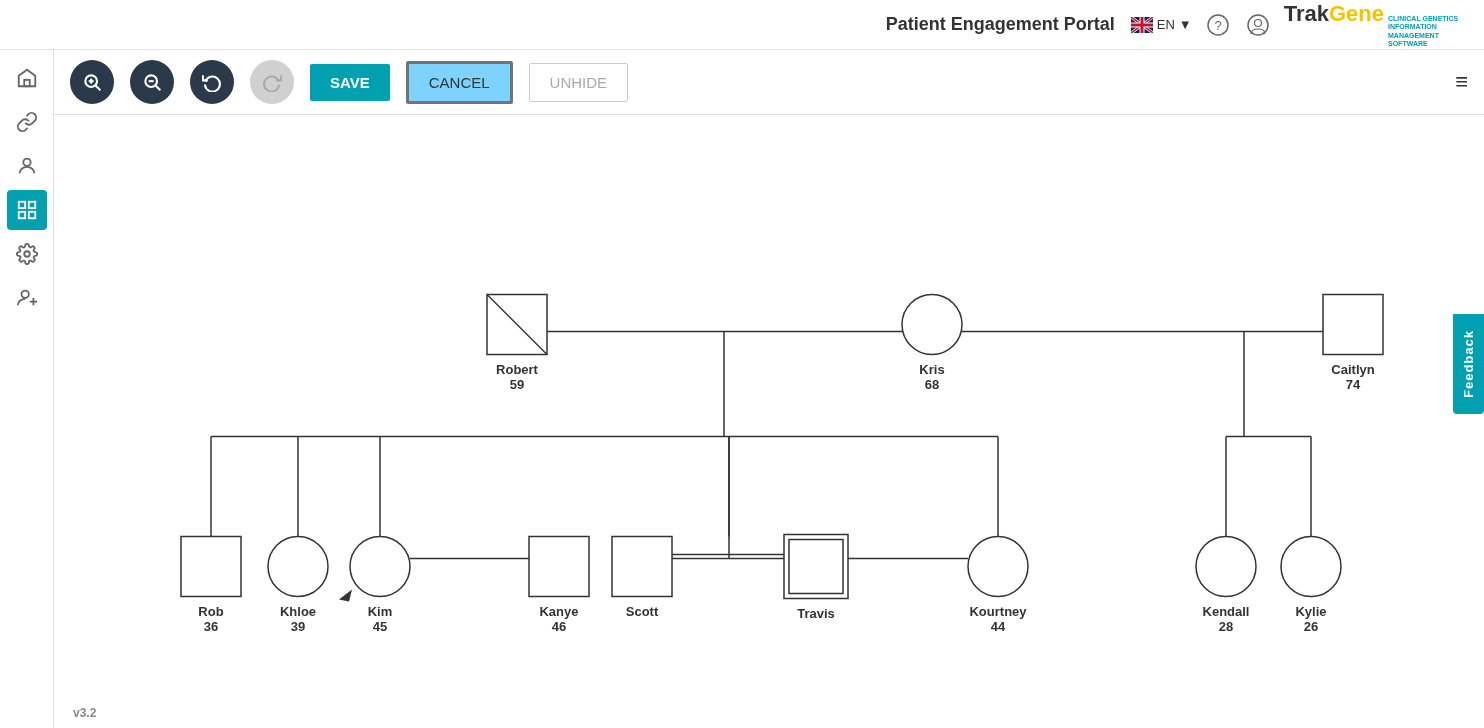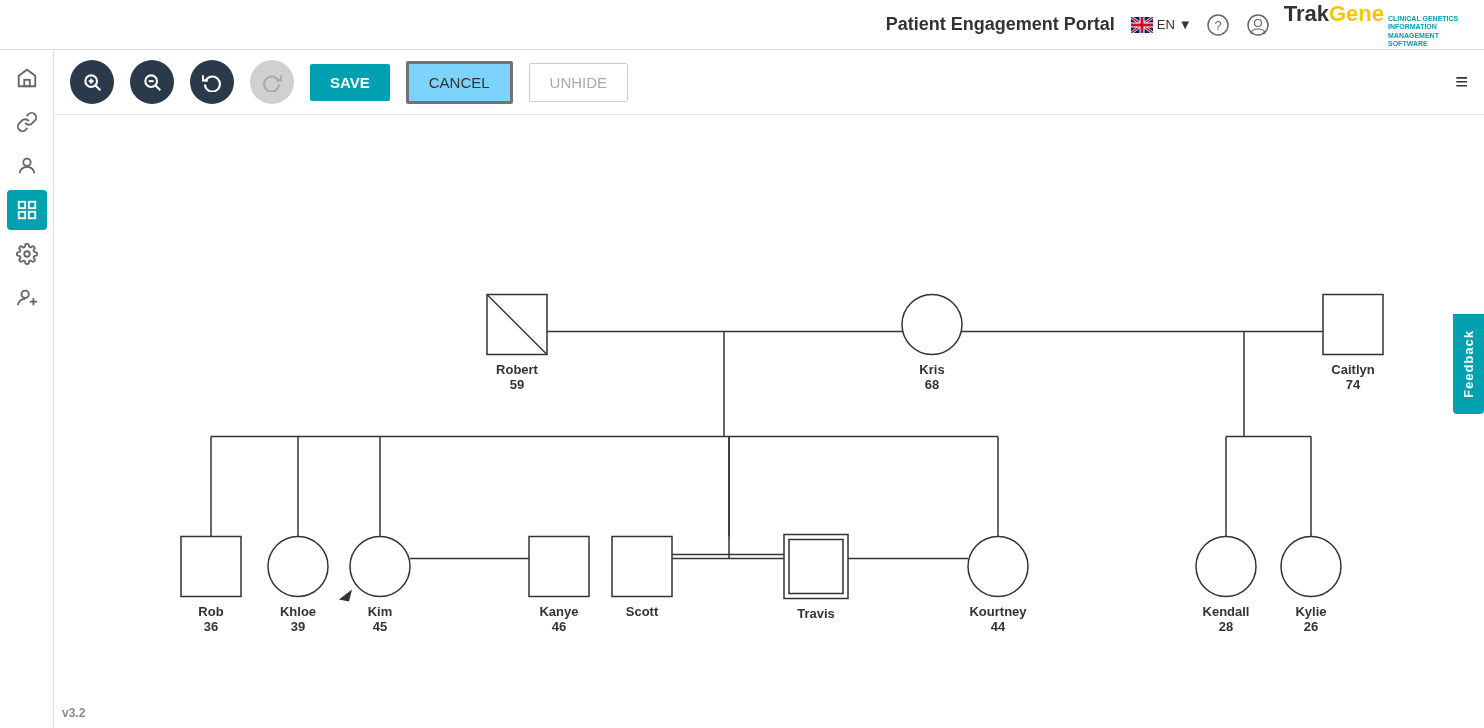--- a/index.html
+++ b/index.html
@@ -206,21 +206,21 @@
       cursor: pointer;
       border-radius: 0 0 4px 4px;
       z-index: 100;
       letter-spacing: 1px;
     }
 
     
     .version-text {
       position: absolute;
       bottom: 8px;
-      left: 8px;
+      left: 19px;
       font-size: 12px;
       color: #888;
     }
   </style>
 </head>
 <body>
 
 <div class="header">
   <div class="header-title">Patient Engagement Portal</div>
   <div class="header-right">

